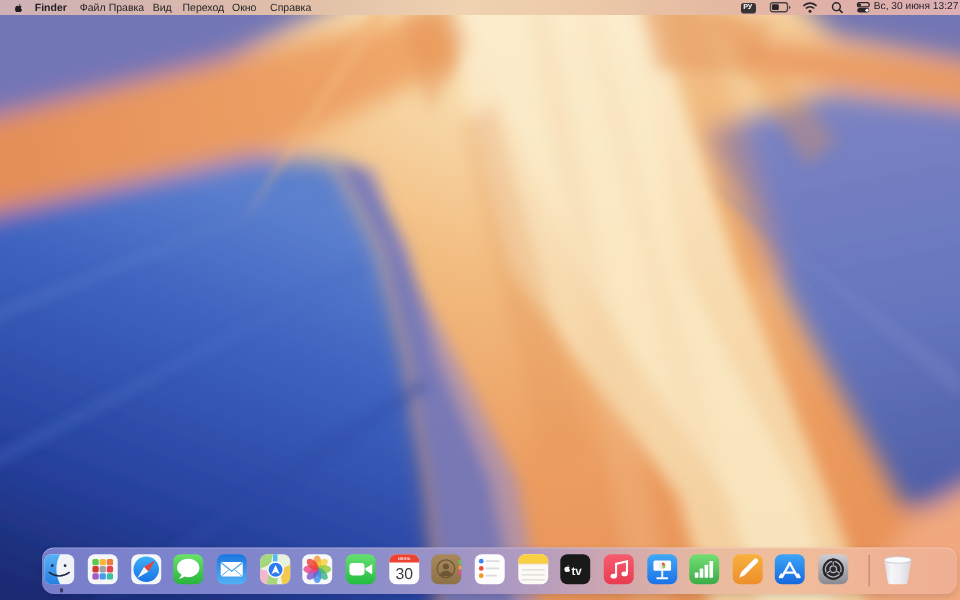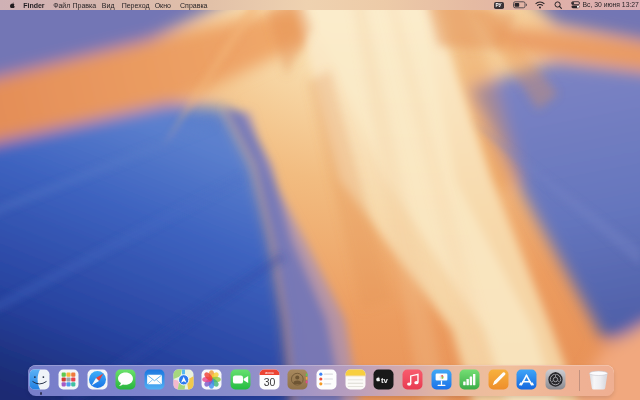--- a/index.html
+++ b/index.html
@@ -6,21 +6,21 @@
   #screen{position:relative;width:640px;height:400px;overflow:hidden;}
   #wall{position:absolute;left:0;top:0;}
   
   #menubar{position:absolute;left:0;top:0;width:640px;height:10px;
     background:linear-gradient(90deg,#CFB1B5 0%,#D5B5AF 14%,#E2C1A8 33%,#EFD2B0 48%,#EDCBA8 60%,#E5BAA2 74%,#DFB0A8 87%,#DBAFB5 100%);
     display:flex;align-items:center;color:#221F22;font-size:7px;}
   #menubar .mi{margin-right:12px;white-space:nowrap;}
   
   #dock{position:absolute;left:27.5px;top:364.8px;width:586px;height:30.8px;
     border-radius:8px;background:linear-gradient(90deg,#777DC9 0%,#7F85CD 20%,#8A8DCB 35%,#A295C5 47%,#B89EBD 55%,#D3A9AC 64%,#E9BA9F 73%,#F0BE9B 82%,#EFB295 92%,#EFAF92 100%);
-    box-shadow:inset 0 0.5px 0 rgba(255,255,255,0.45), 0 2px 4px rgba(0,0,30,0.12);}
+    box-shadow:inset 0 0.5px 0 rgba(255,255,255,0.45), 0 2px 4px rgba(0,0,30,0.12);padding-left:24px;}
   .ic{position:absolute;top:4.2px;width:21px;height:21px;}
   .dot{position:absolute;left:12.2px;top:27.6px;width:2.2px;height:2.2px;border-radius:50%;background:rgba(40,40,70,0.85);}
   .sep{position:absolute;left:551.5px;top:5px;width:1px;height:21px;background:rgba(60,50,60,0.25);}
 </style></head>
 <body>
 <div id="screen">
 <svg id="wall" width="640" height="400" viewBox="0 0 640 400">
   <defs>
     <radialGradient id="sun" gradientUnits="userSpaceOnUse" cx="358" cy="-70" r="560">
       <stop offset="0" stop-color="#FCEFD2"></stop>

